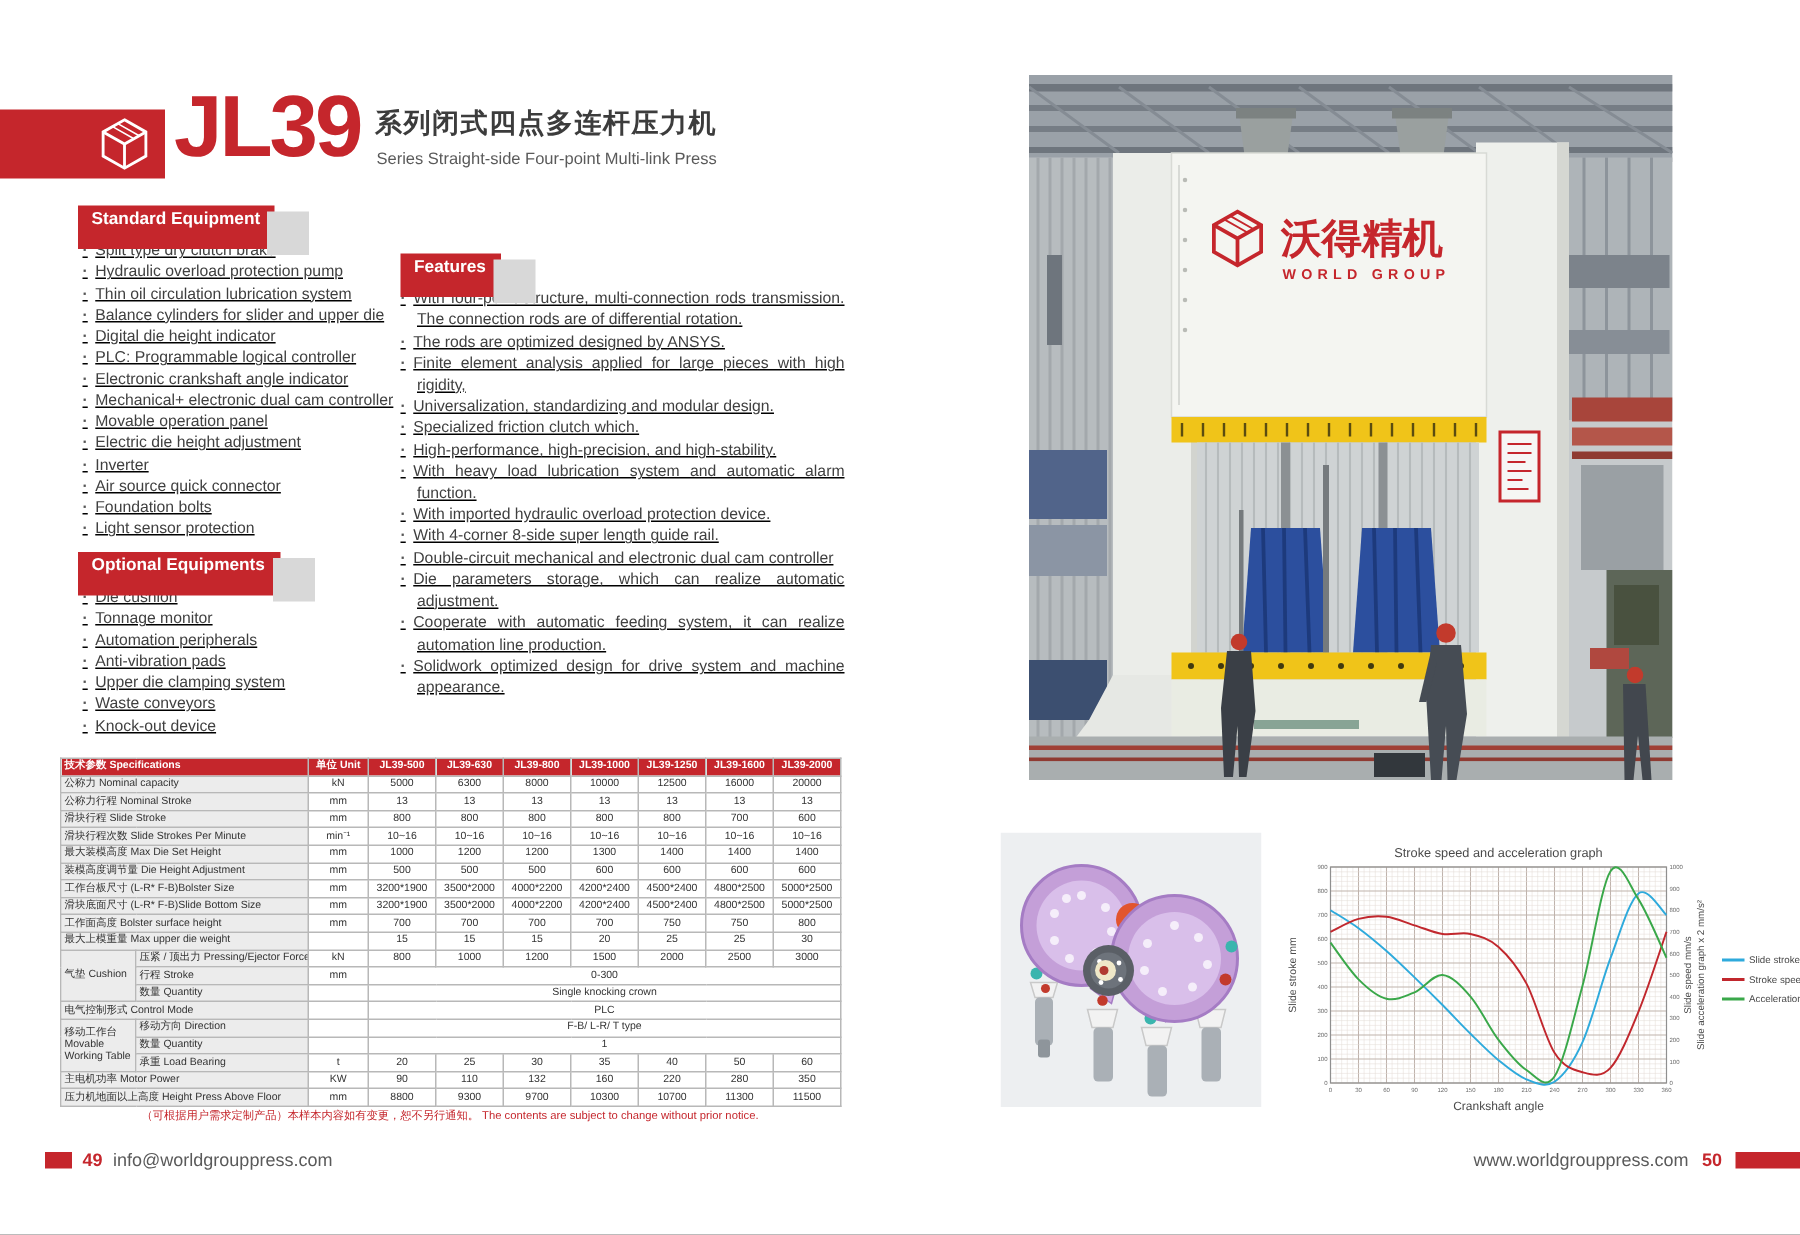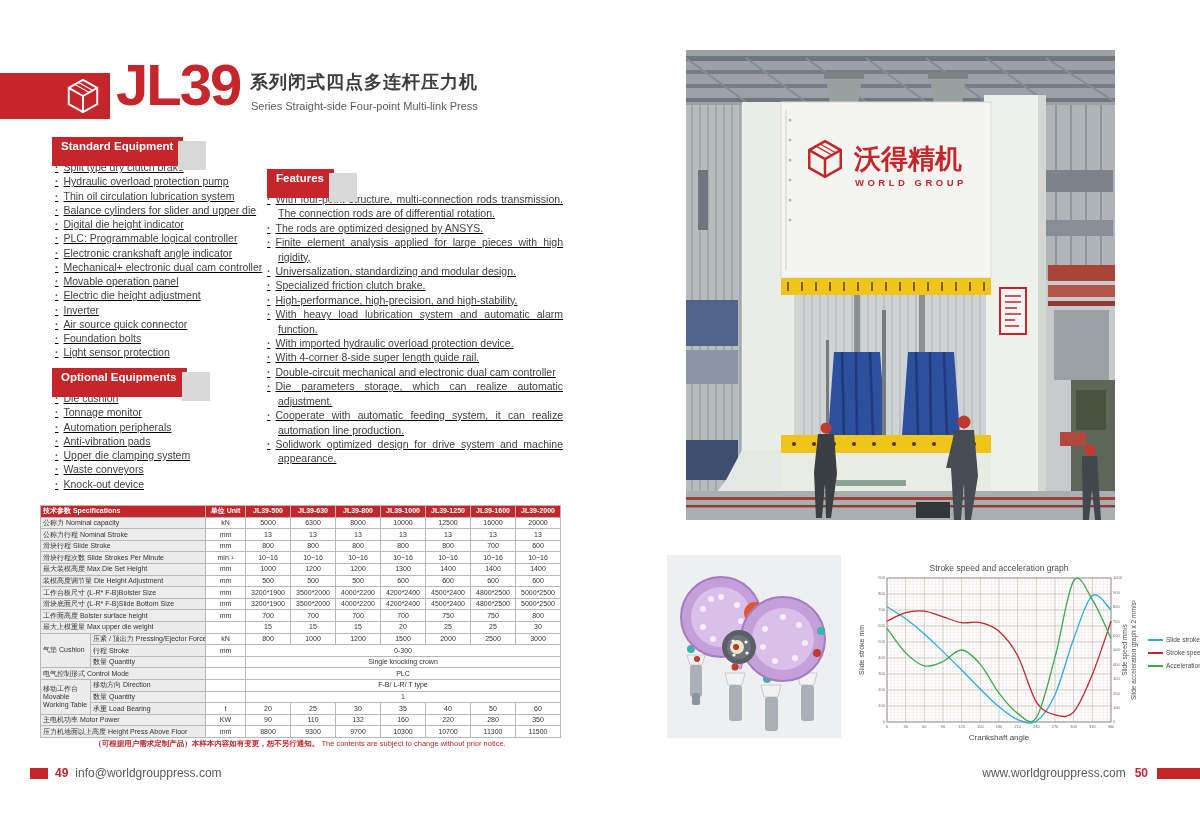--- a/index.html
+++ b/index.html
@@ -30,21 +30,21 @@
   table.spec{border-collapse:collapse;width:520px;table-layout:fixed;}
   table.spec td,table.spec th{border:1px solid #b8b8b8;font-size:7px;padding:0 2px;height:10.6px;
         line-height:1.1;overflow:hidden;white-space:nowrap;color:#333;}
   table.spec thead th{background:#c5262c;color:#fff;font-weight:bold;text-align:center;}
   table.spec .lbl{background:#ececec;text-align:left;}
   table.spec .grp{background:#ececec;text-align:left;vertical-align:middle;white-space:normal;line-height:1.15;}
   table.spec .unit{text-align:center;background:#fff;}
   table.spec .val{text-align:center;background:#fff;}
 
   .note{left:40px;top:739px;width:520px;text-align:center;font-size:7.5px;color:#c5262c;}
-  .note b{font-weight:bold;}
+  .note b{font-weight:normal;}
 
   
   .footer-left{left:30px;top:766px;display:flex;align-items:center;gap:7px;}
   .footer-right{right:0;top:766px;display:flex;align-items:center;gap:9px;}
   .red-block{width:18px;height:11px;background:#c5262c;}
   .red-block.wide{width:43px;}
   .pageno{color:#c5262c;font-weight:bold;font-size:12px;}
   .contact{font-size:12px;color:#5a5a5a;}
 
   
@@ -105,21 +105,21 @@
     </ul>
 
   <div class="sec-head" style="left:267px;top:169px;">
     <span>Features</span>
   </div>
   <ul class="blist wrap" style="left:267px;top:192px;width:296px;">
       <li>With four-point structure, multi-connection rods transmission. The connection rods are of differential rotation.</li>
       <li>The rods are optimized designed by ANSYS.</li>
       <li>Finite element analysis applied for large pieces with high rigidity,</li>
       <li>Universalization, standardizing and modular design.</li>
-      <li>Specialized friction clutch brake.</li>
+      <li>Specialized friction clutch which.</li>
       <li>High-performance, high-precision, and high-stability.</li>
       <li>With heavy load lubrication system and automatic alarm function.</li>
       <li>With imported hydraulic overload protection device.</li>
       <li>With 4-corner 8-side super length guide rail.</li>
       <li>Double-circuit mechanical and electronic dual cam controller</li>
       <li>Die parameters storage, which can realize automatic adjustment.</li>
       <li>Cooperate with automatic feeding system, it can realize automation line production.</li>
       <li>Solidwork optimized design for drive system and machine appearance.</li>
     </ul>
 

